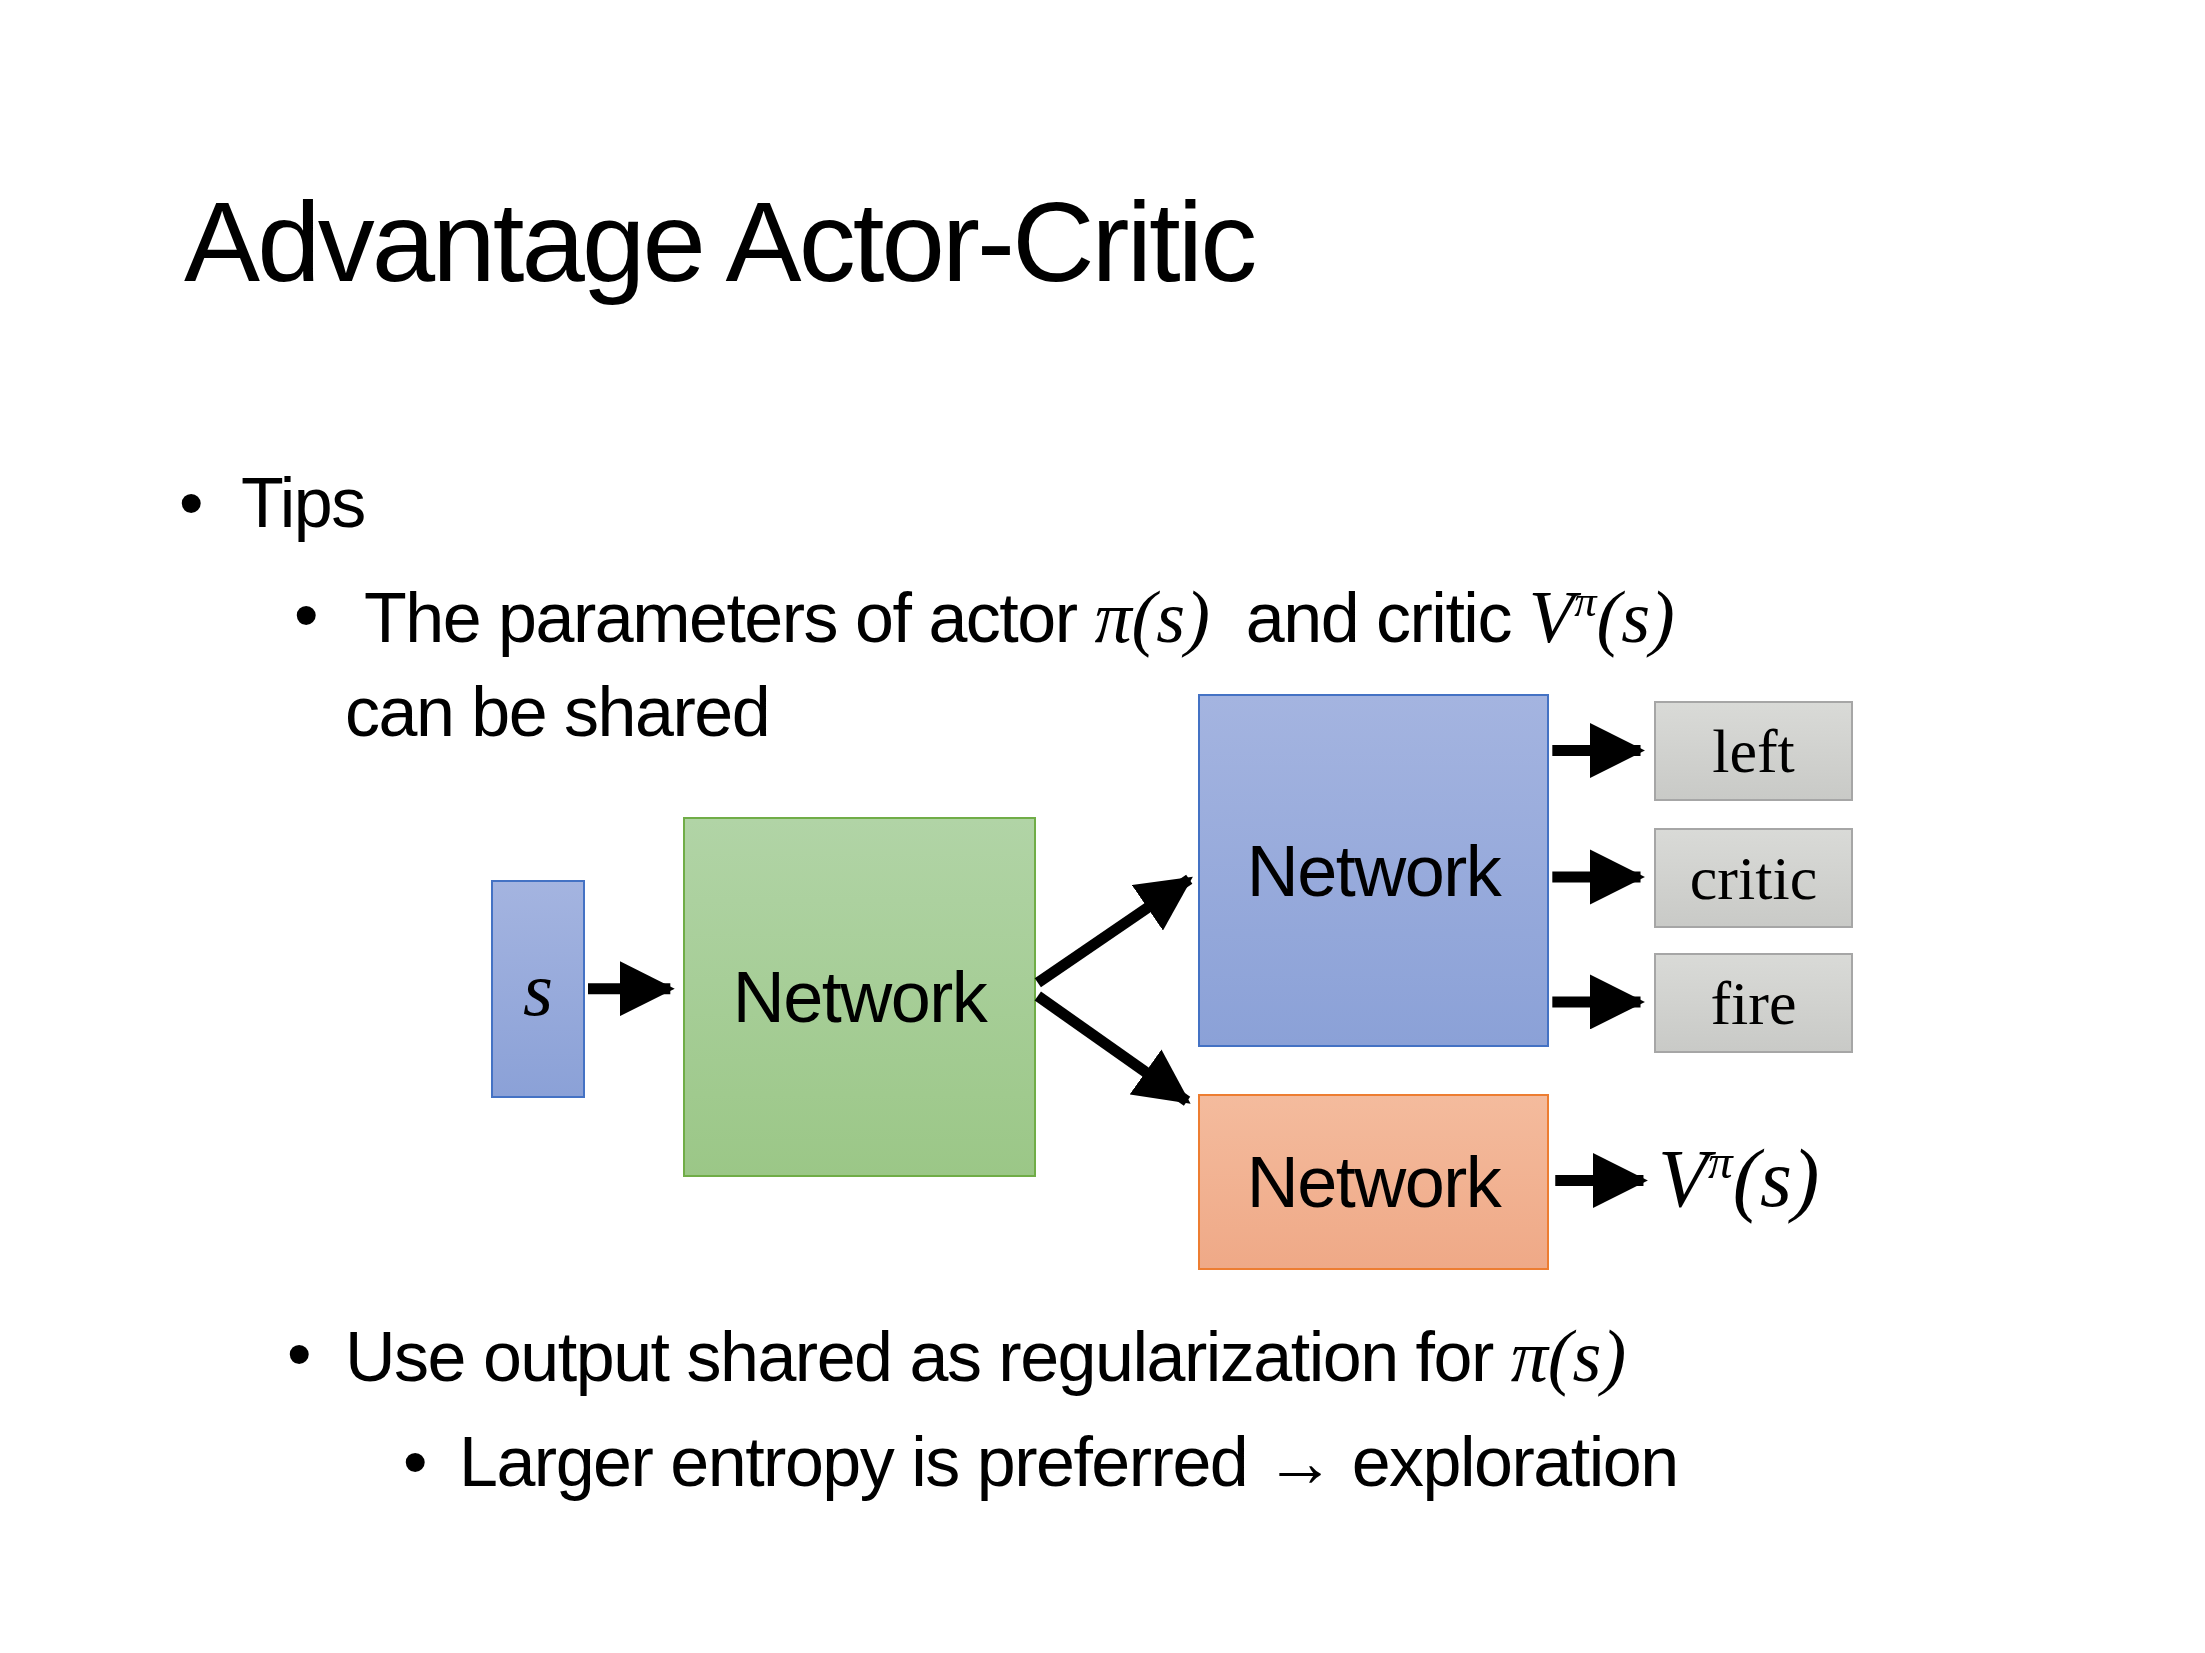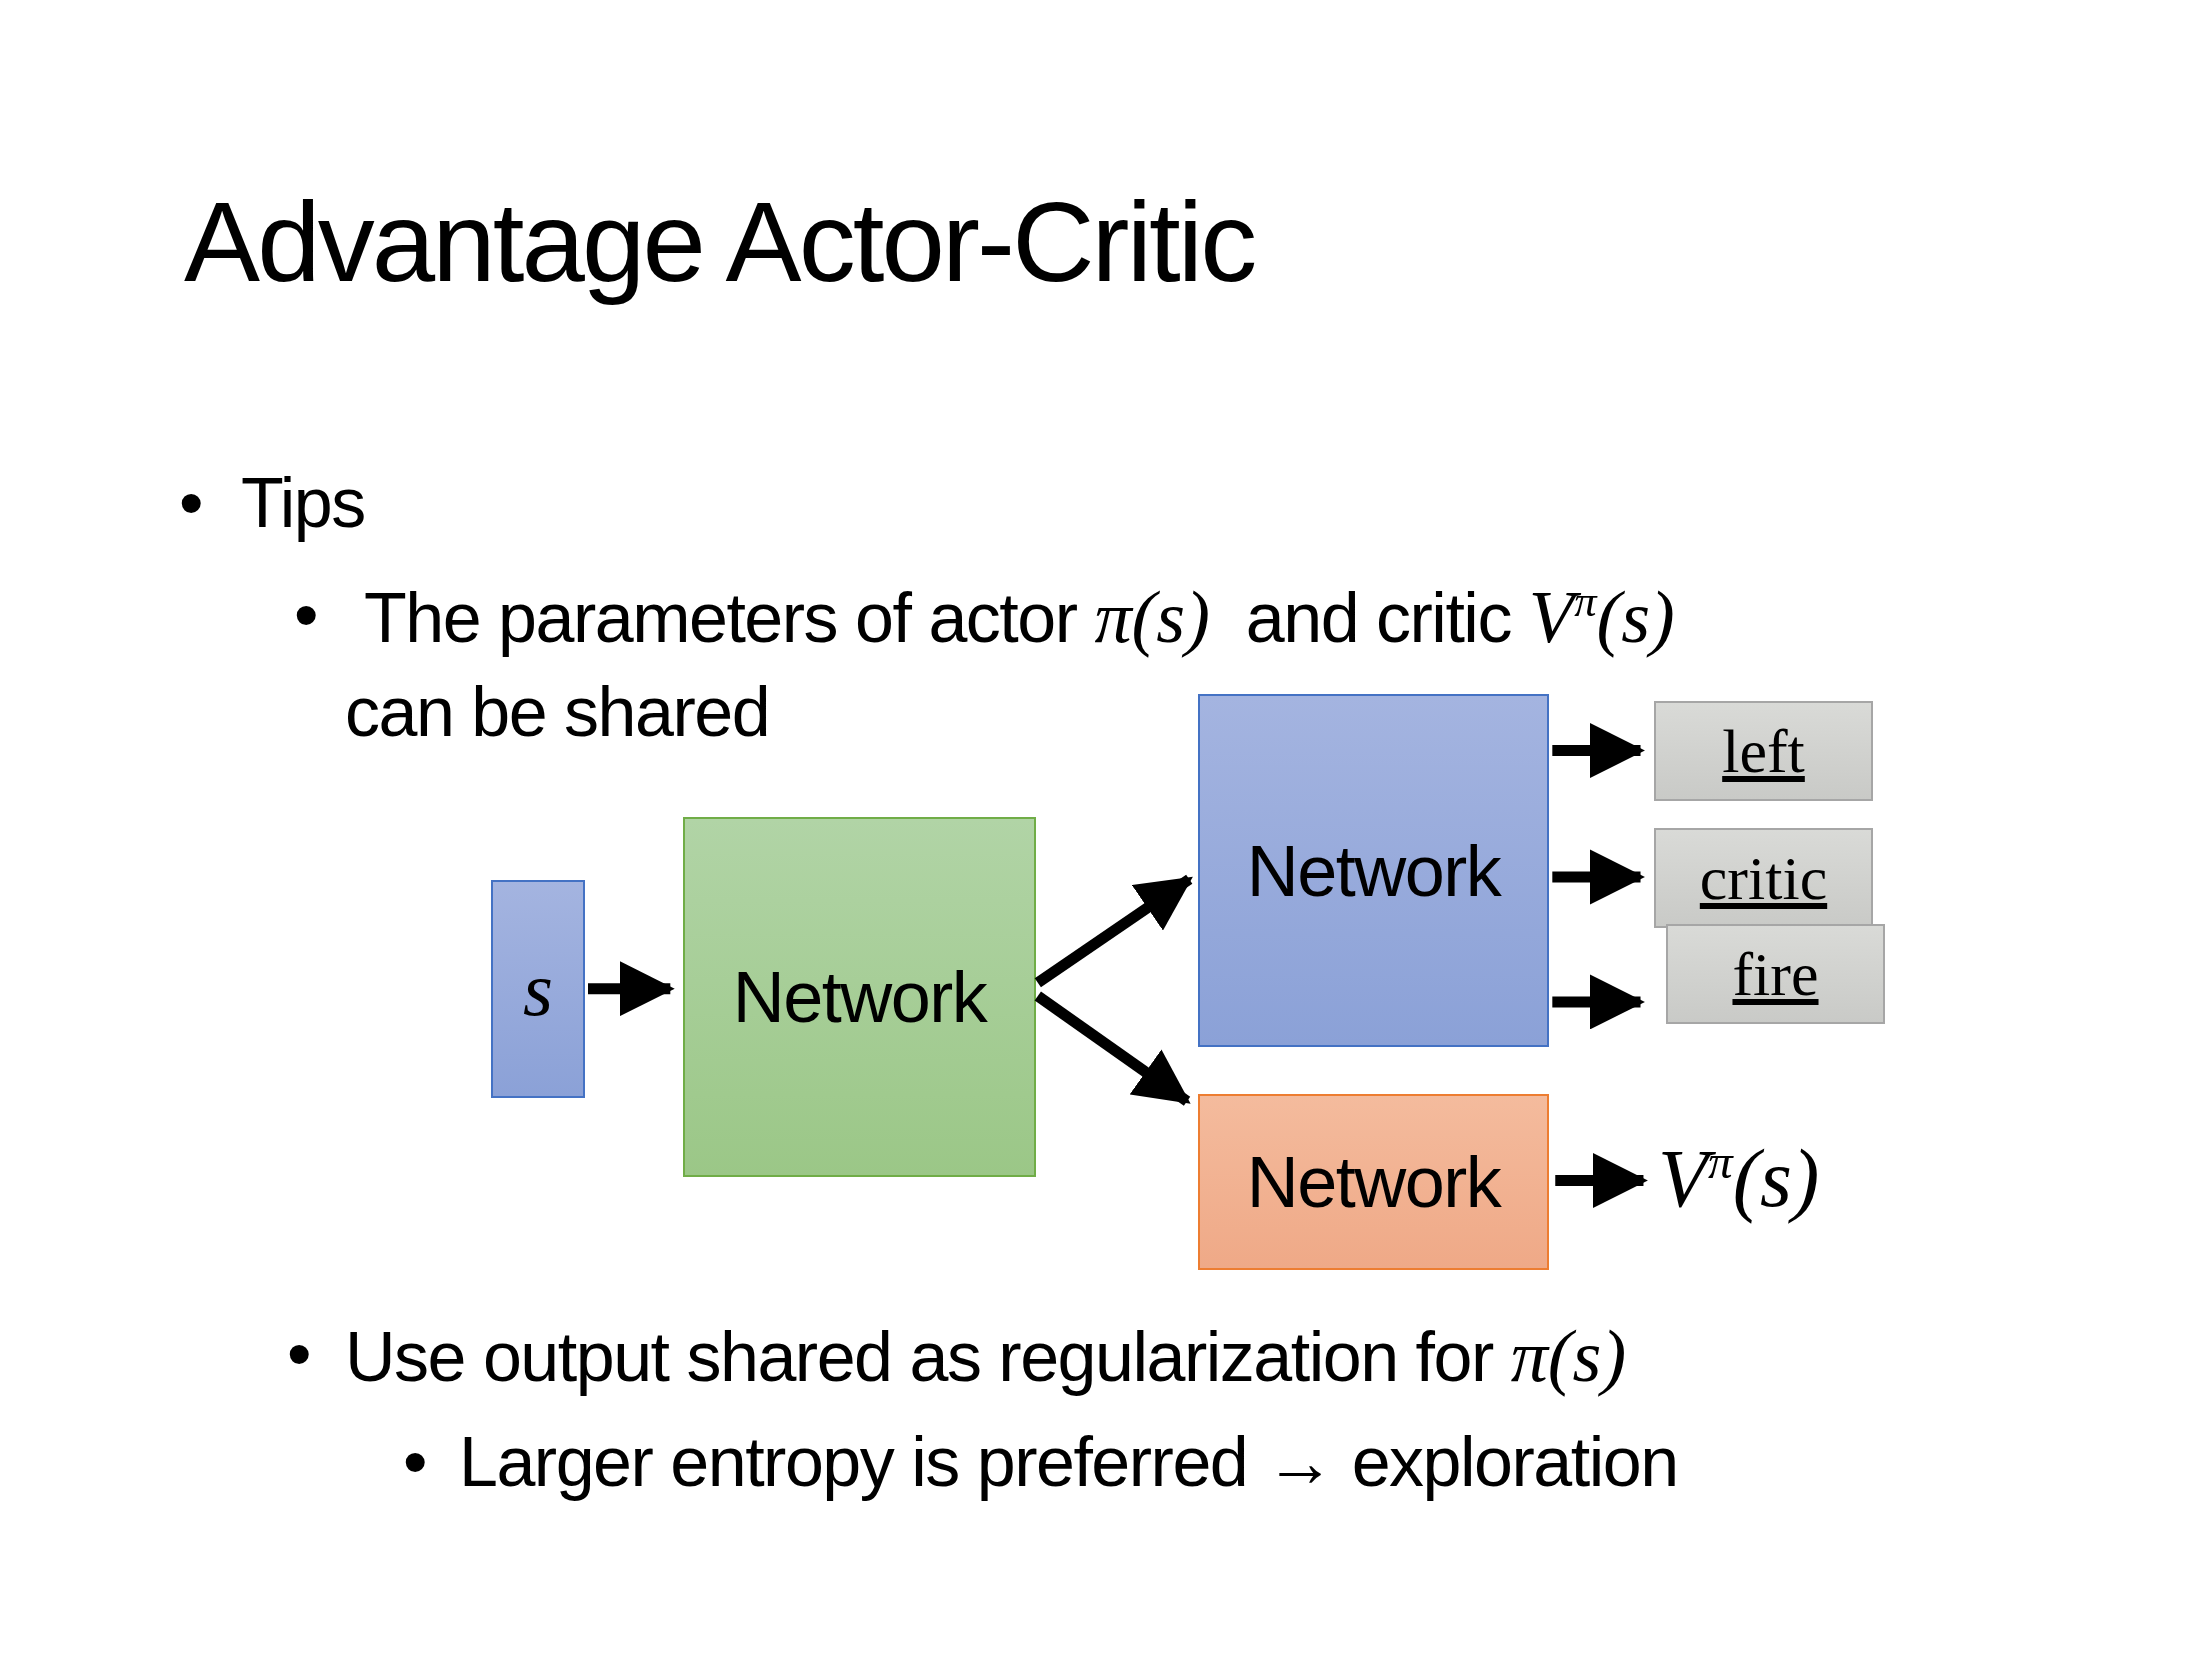--- a/index.html
+++ b/index.html
@@ -50,28 +50,28 @@
     left:1198px;top:694px;width:351px;height:353px;border-width:2.9px;
     border-color:var(--blue-border);
     background:linear-gradient(180deg,var(--blue-top),var(--blue-bottom));
   }
   .critic{
     left:1198px;top:1094px;width:351px;height:176px;border-width:2.9px;
     border-color:var(--orange-border);
     background:linear-gradient(180deg,var(--orange-top),var(--orange-bottom));
   }
   .action{
-    left:1654px;width:219px;height:100px;border-width:2.2px;
+    left:1654px;width:199px;height:100px;border-width:2.2px;
     border-color:var(--gray-border);
     background:linear-gradient(180deg,var(--gray-top),var(--gray-bottom));
-    font-family:"Liberation Serif",serif;font-size:62px;text-decoration:underline;
+    font-family:"Liberation Serif",serif;font-size:62px;
   }
   .a0{top:701px;}
   .a1{top:828px;}
-  .a2{top:924px;margin-left:12px;}
+  .a2{top:953px;}
   .net-label{font-size:72px;letter-spacing:-1.5px;}
   .state-label{font-family:"Liberation Serif",serif;font-style:italic;font-size:77px;}
   .value-out{position:absolute;left:1658px;top:1131px;font-size:82px;letter-spacing:0;}
   .value-out .math{font-size:1em;}
   svg.arrows{position:absolute;left:0;top:0;pointer-events:none;}
   svg.arrows line{stroke:var(--arrow);stroke-width:15;}
   svg.arrows .ah{fill:var(--arrow);}
 </style>
 </head>
 <body>

